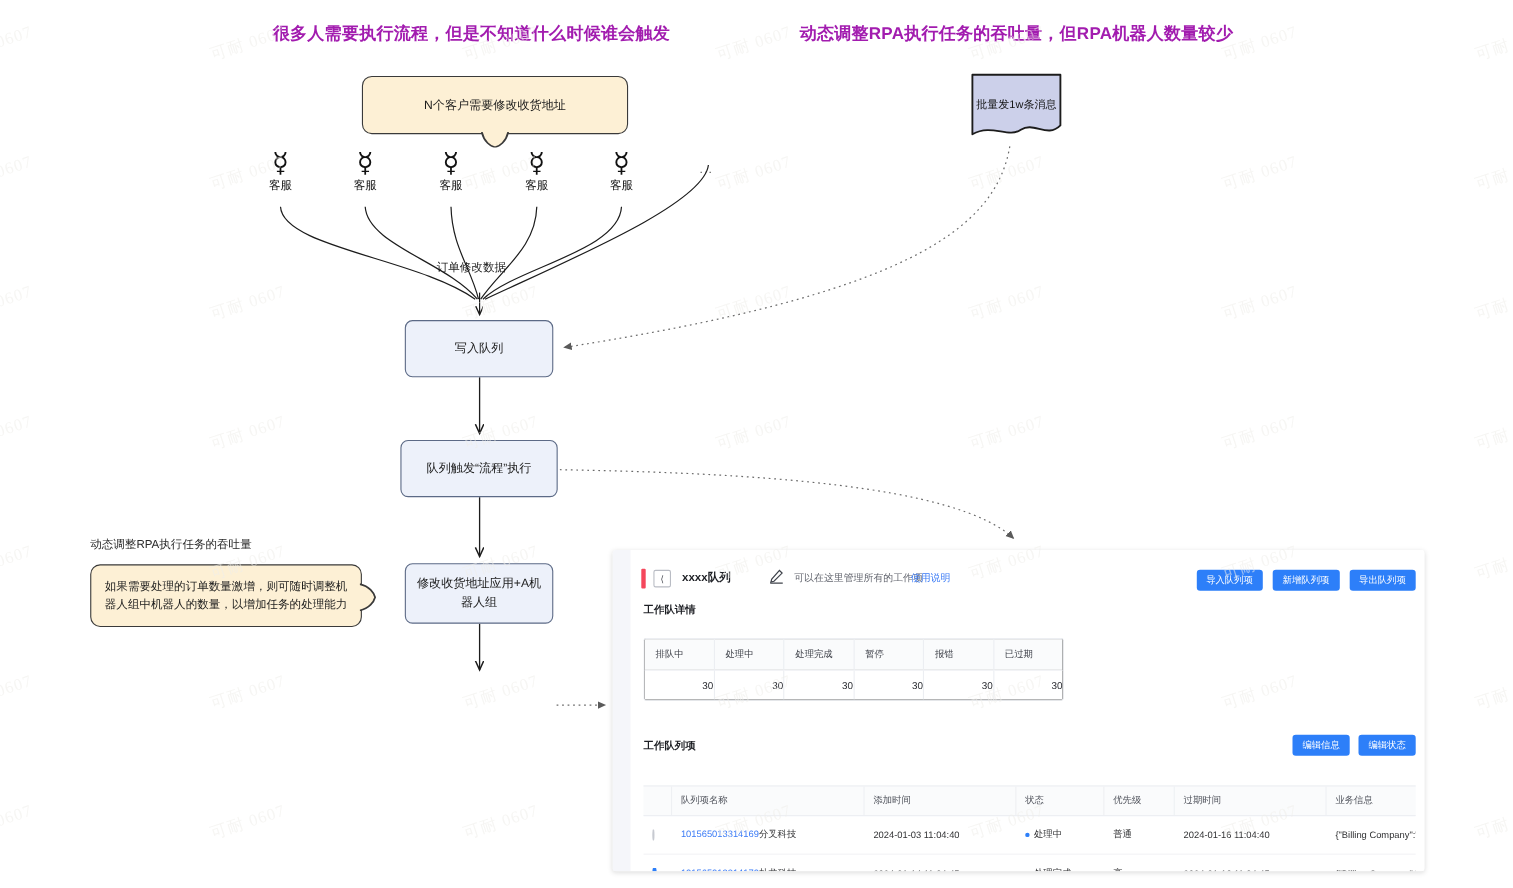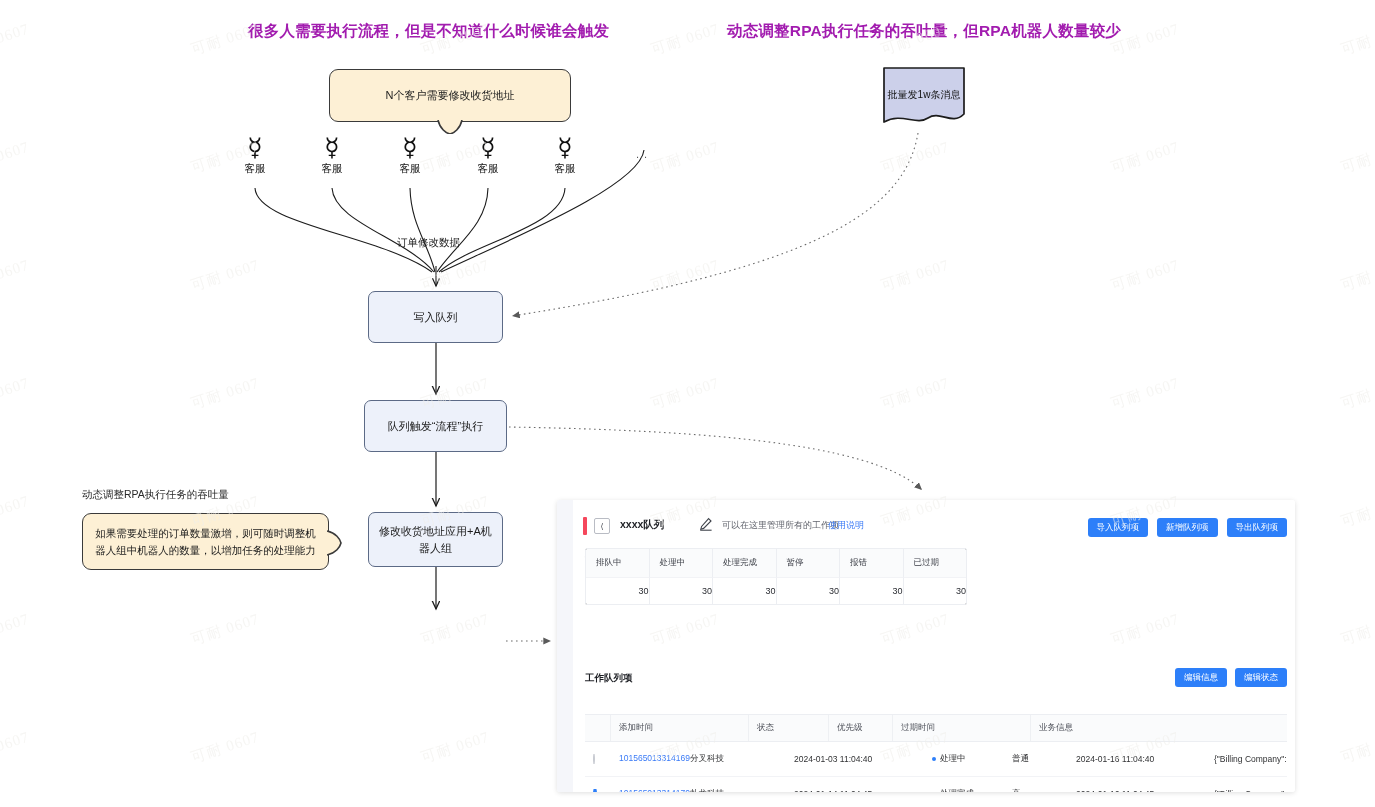--- a/index.html
+++ b/index.html
@@ -125,21 +125,21 @@
   .btn-blue{
     background:#2d7ff9;color:#fff;border-radius:3px;font-size:8.5px;
     padding:4px 9px;white-space:nowrap;border:none;line-height:11px;
   }
 
   .sec-title{position:absolute;left:12px;font-size:9.5px;font-weight:bold;color:#1d1f24;}
   #sec-detail{top:48px;}
   #sec-items{top:172px;}
 
   .stats{
-    position:absolute;left:12px;top:48px;width:380px;
+    position:absolute;left:12px;top:80px;width:380px;
     border:1px solid #eceef2;border-radius:2px;overflow:hidden;background:#404040;
   }
   .stats .hrow{display:flex;background:#fafbfc;}
   .stats .vrow{display:flex;background:#fff;}
   .stats .cell{
     flex:1;padding:8px 0 8px 10px;font-size:8.5px;color:#5d606a;
     border-right:1px solid #eceef2;box-sizing:border-box;
   }
   .stats .hrow .cell{color:#3a3d45;}
   .stats .vrow .cell{color:#2b2d33;font-size:9px;border-top:1px solid #f2f3f6;text-align:right;}
@@ -341,20 +341,21 @@
       <div class="sec-title" id="sec-items">工作队列项</div>
       <div class="items-btns">
         <button class="btn-blue">编辑信息</button>
         <button class="btn-blue">编辑状态</button>
       </div>
 
 
       <div class="tbl">
         <div class="throw">
           <div class="th c-sel"></div>
+          <div class="th c-name">队列项名称</div>
           <div class="th c-time">添加时间</div>
           <div class="th c-state">状态</div>
           <div class="th c-prio">优先级</div>
           <div class="th c-exp">过期时间</div>
           <div class="th c-biz">业务信息</div>
         </div>
 
         <div class="tr">
           <div class="td c-sel">
             <span class="radio"></span>

